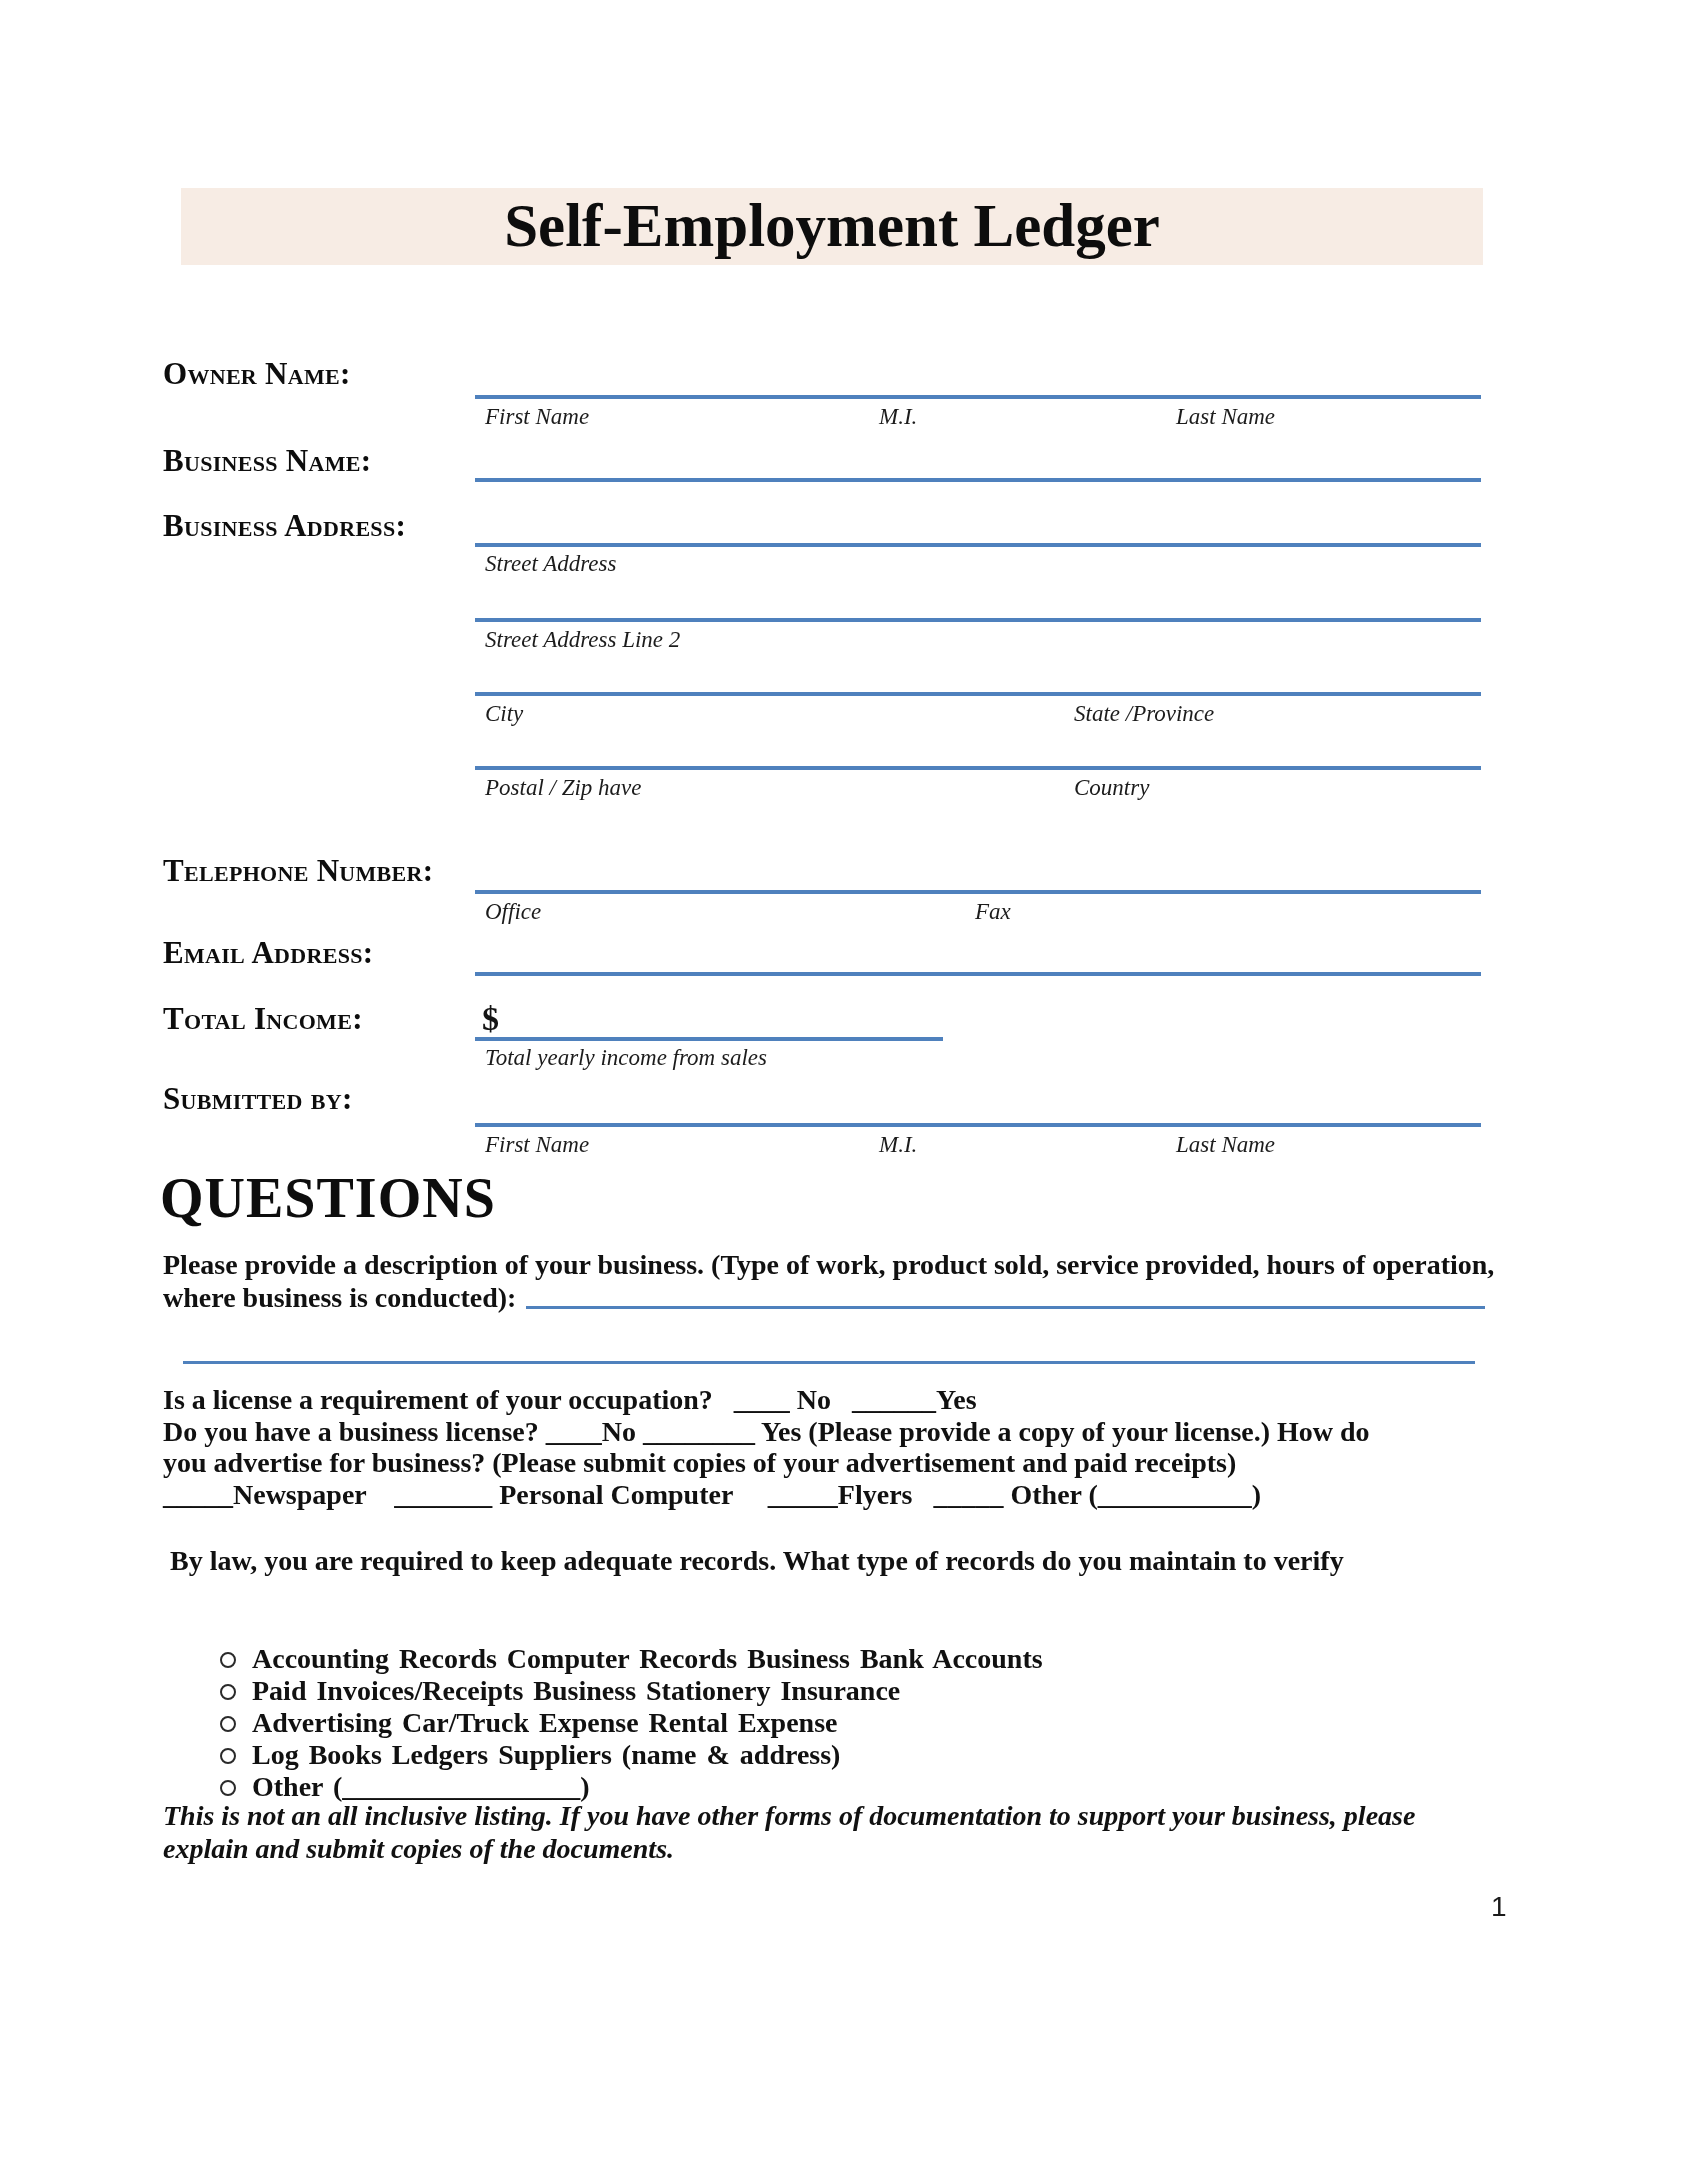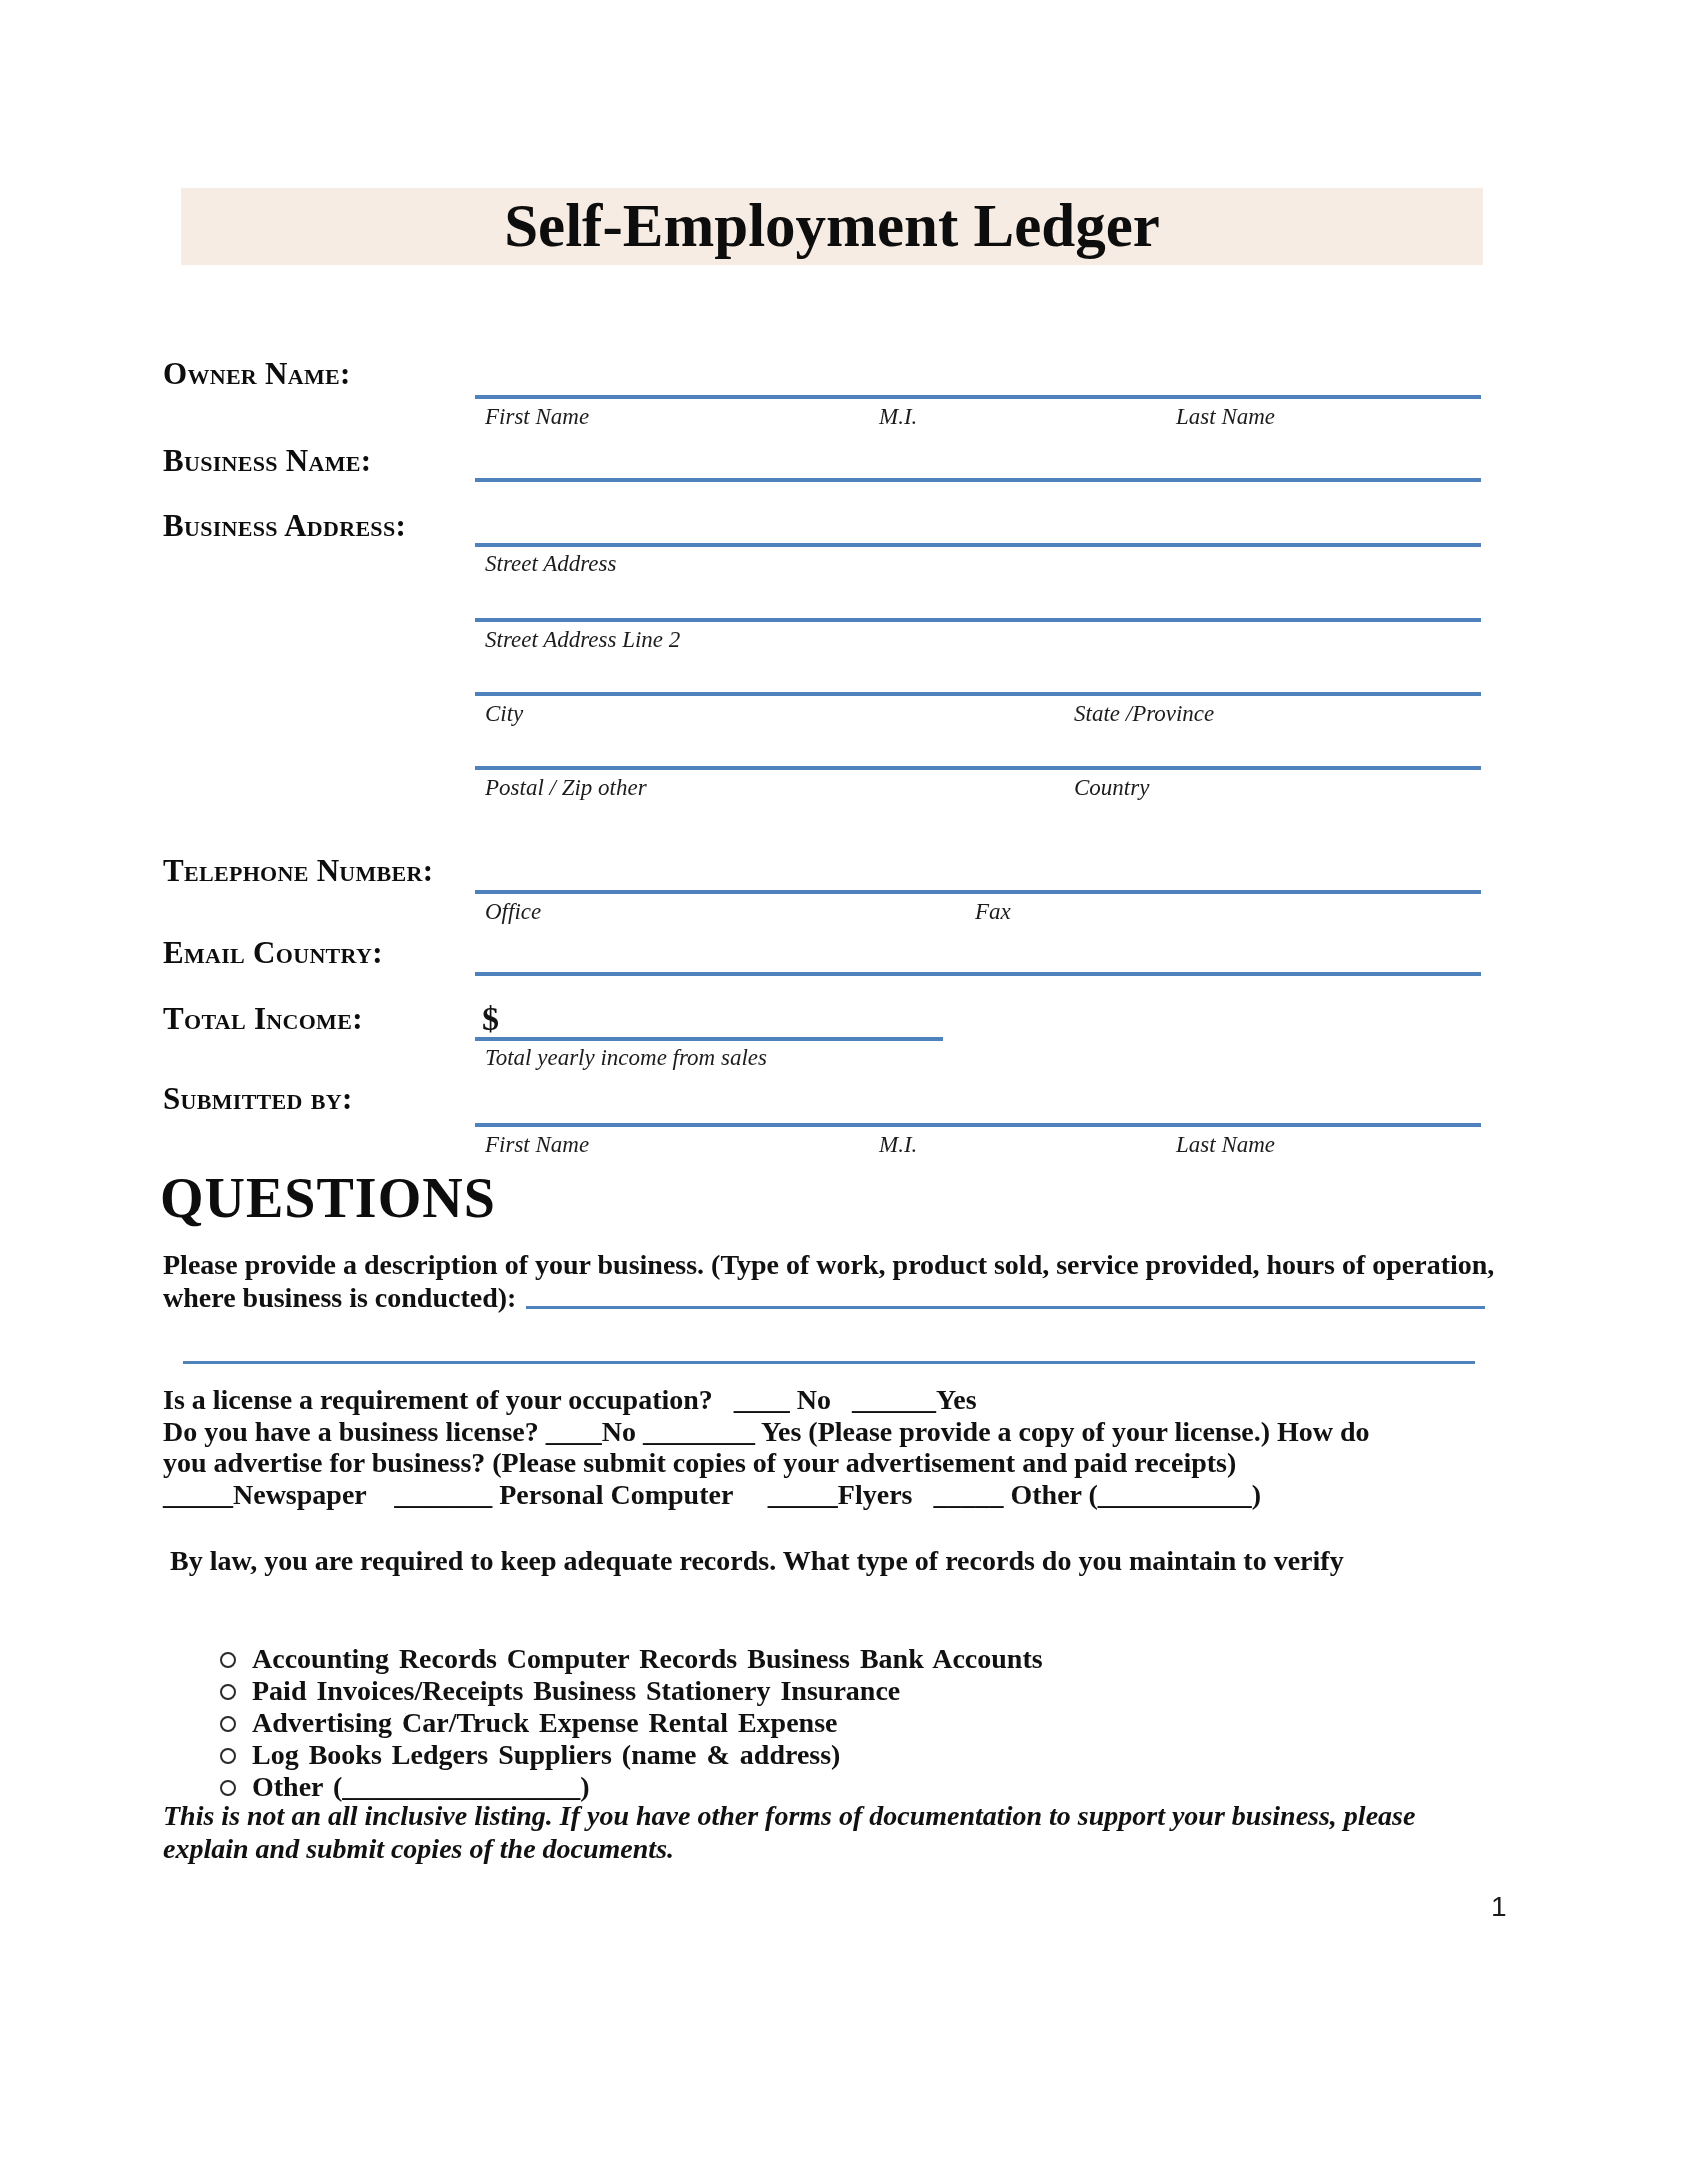--- a/index.html
+++ b/index.html
@@ -67,29 +67,29 @@
   <div class="sub" style="left:485px;top:551px">Street Address</div>
 
   <div class="fline" style="left:475px;top:618px;width:1006px"></div>
   <div class="sub" style="left:485px;top:627px">Street Address Line 2</div>
 
   <div class="fline" style="left:475px;top:692px;width:1006px"></div>
   <div class="sub" style="left:485px;top:701px">City</div>
   <div class="sub" style="left:1074px;top:701px">State /Province</div>
 
   <div class="fline" style="left:475px;top:766px;width:1006px"></div>
-  <div class="sub" style="left:485px;top:775px">Postal / Zip other</div>
+  <div class="sub" style="left:485px;top:775px">Postal / Zip have</div>
   <div class="sub" style="left:1074px;top:775px">Country</div>
 
   <div class="lbl" style="top:853px">Telephone Number:</div>
   <div class="fline" style="left:475px;top:890px;width:1006px"></div>
   <div class="sub" style="left:485px;top:899px">Office</div>
   <div class="sub" style="left:975px;top:899px">Fax</div>
 
-  <div class="lbl" style="top:935px">Email Country:</div>
+  <div class="lbl" style="top:935px">Email Address:</div>
   <div class="fline" style="left:475px;top:972px;width:1006px"></div>
 
   <div class="lbl" style="top:1001px">Total Income:</div>
   <div class="cur" style="left:482px;top:1000px">$</div>
   <div class="fline" style="left:475px;top:1037px;width:468px"></div>
   <div class="sub" style="left:485px;top:1045px">Total yearly income from sales</div>
 
   <div class="lbl" style="top:1081px">Submitted by:</div>
   <div class="fline" style="left:475px;top:1123px;width:1006px"></div>
   <div class="sub" style="left:485px;top:1132px">First Name</div>

